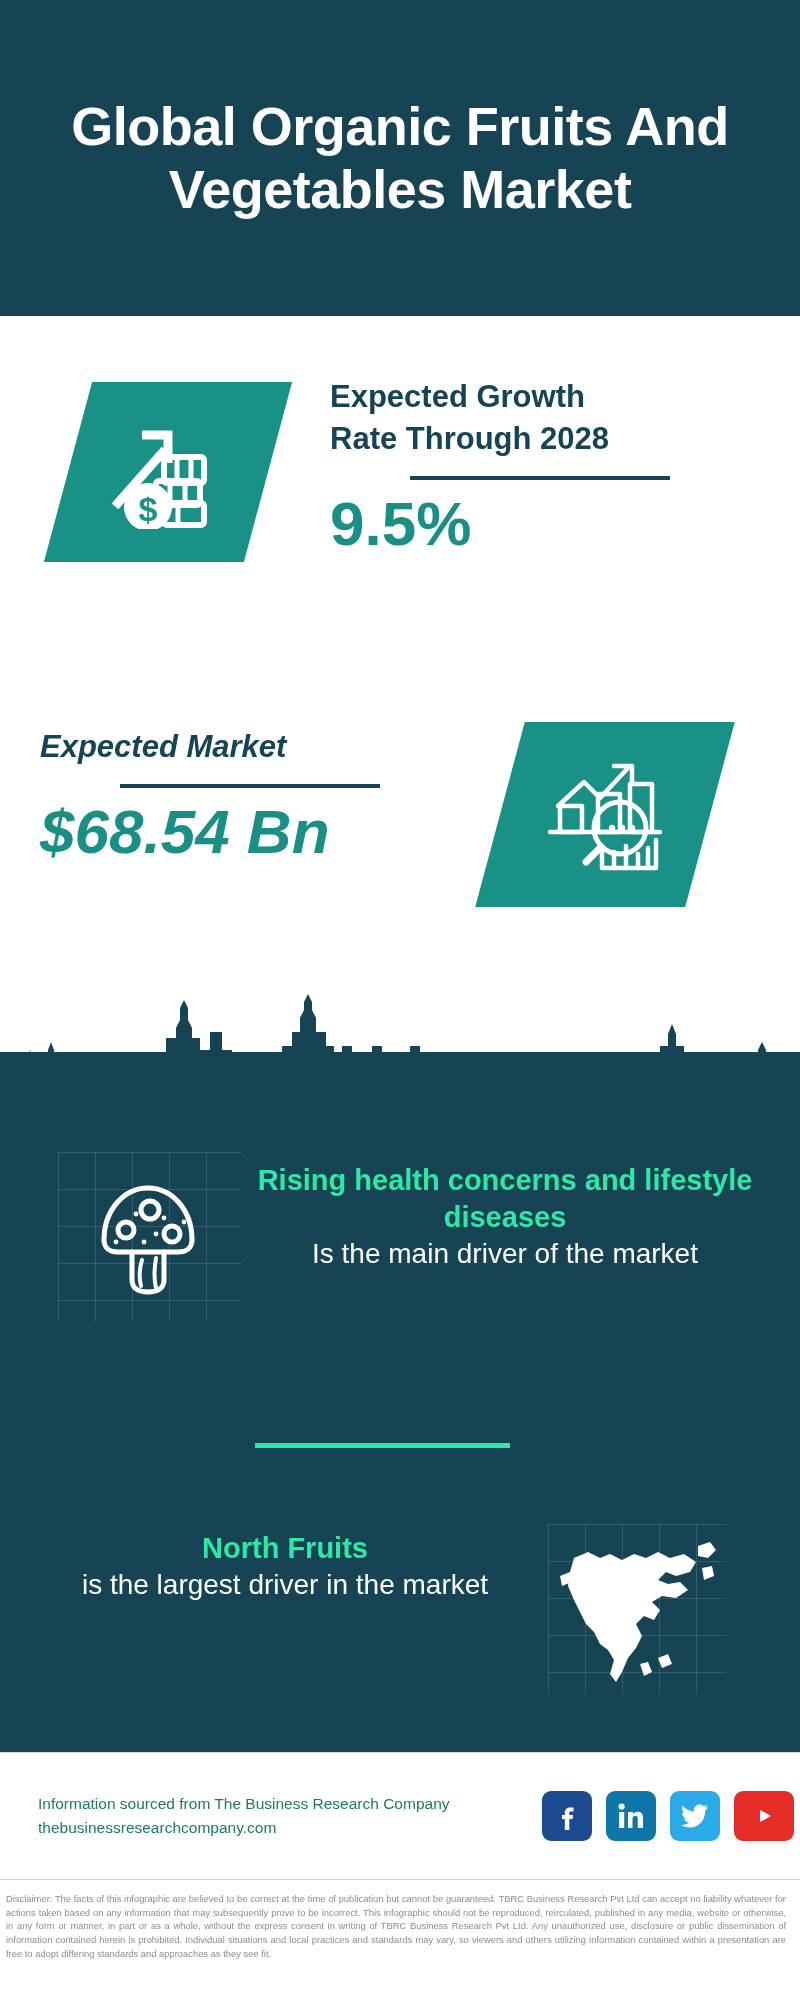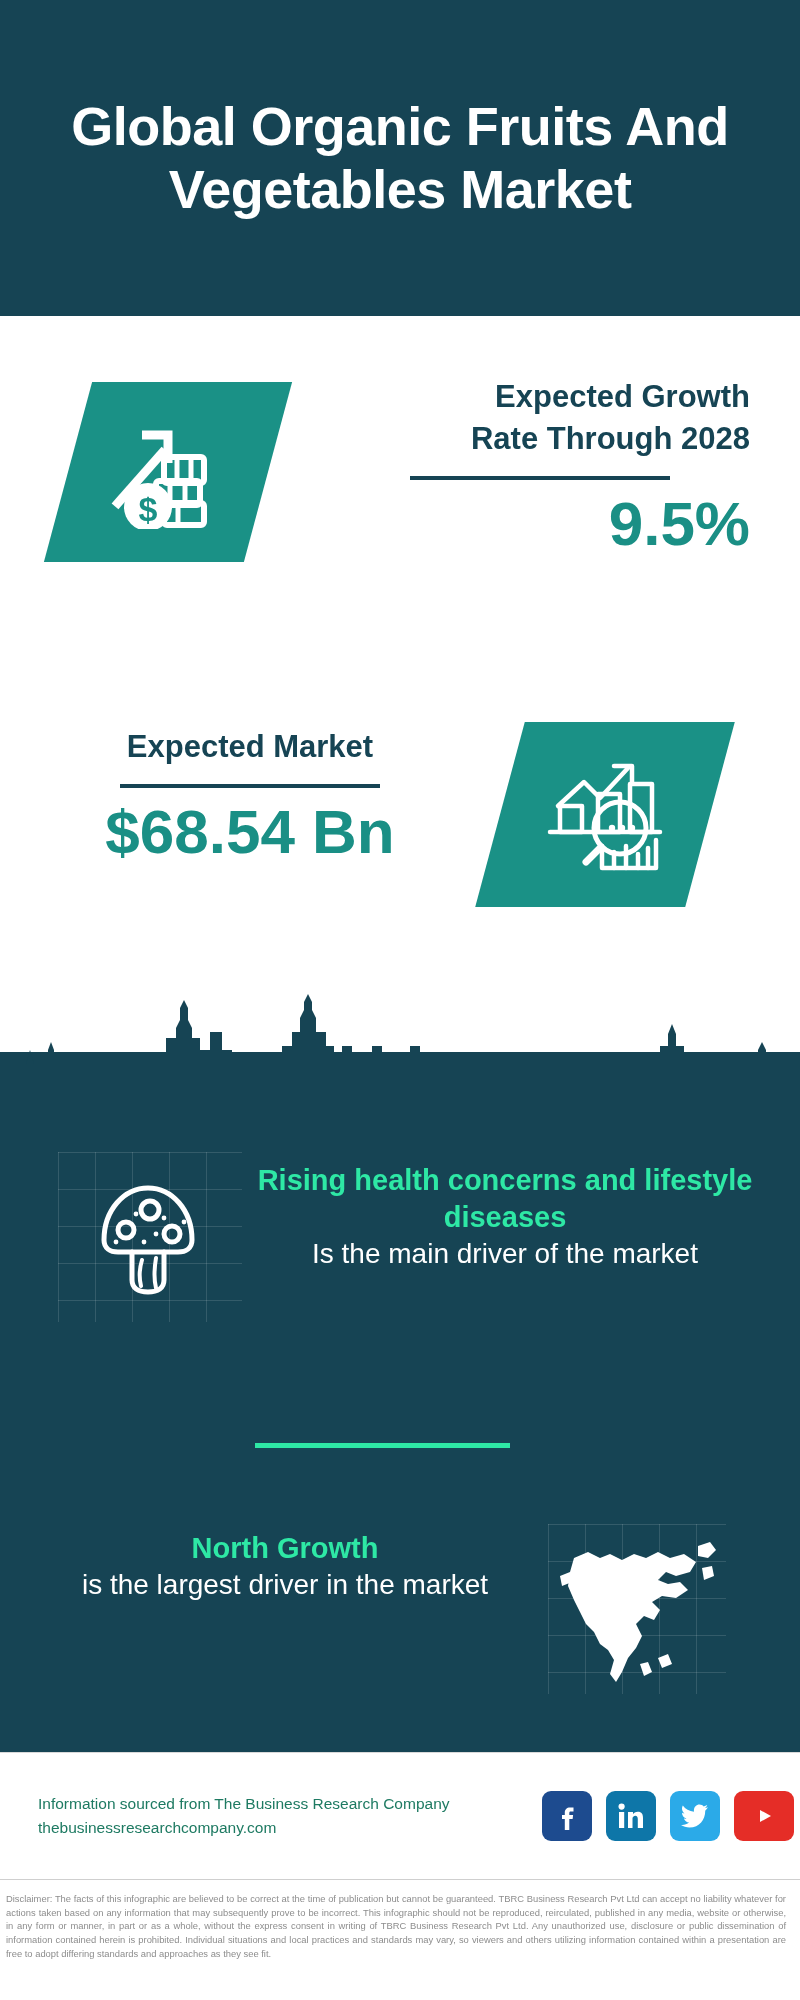--- a/index.html
+++ b/index.html
@@ -39,38 +39,38 @@
   }
   .tile-inner {
     position:absolute; inset:0;
     transform:skewX(15deg);
     display:flex; align-items:center; justify-content:center;
   }
   .tile1 { left:68px; top:66px; width:200px; height:180px; }
 
   .stat1-text {
     position:absolute; left:330px; top:60px; width:420px;
-    text-align:right;
+    text-align:left;
   }
   .stat-label {
     color:#164454; font-size:31px; font-weight:bold; line-height:1.35;
   }
   .rule-dark {
     width:260px; height:4px; background:#164454; margin:16px auto 10px auto;
   }
   .stat-value {
     color:#1A8F85; font-size:62px; font-weight:bold; line-height:1.1;
   }
 
   
   .stat2 {
     position:absolute; left:0; top:700px; width:800px; height:320px;
   }
   .stat2-text {
-    position:absolute; left:40px; top:26px; width:420px; text-align:center;
+    position:absolute; left:40px; top:26px; width:420px; font-style:italic;
   }
   .tile2 { left:500px; top:22px; width:210px; height:185px; }
 
   
   .darkpanel {
     position:absolute; left:0; top:1052px; width:800px; height:700px;
     background:#164454;
   }
   .skyline {
     position:absolute; left:0; top:990px; width:800px; height:115px;
@@ -238,21 +238,21 @@
     <div class="fact-text" style="position:absolute; left:255px; top:10px; width:500px;">
       <div class="fact-hi">Rising health concerns and lifestyle diseases</div>
       <div class="fact-sub">Is the main driver of the market</div>
     </div>
   </div>
 
   <div class="rule-green"></div>
 
   <div class="fact" style="left:0; top:1522px; width:800px;">
     <div class="fact-text" style="position:absolute; left:60px; top:8px; width:450px;">
-      <div class="fact-hi">North Growth</div>
+      <div class="fact-hi">North Fruits</div>
       <div class="fact-sub">is the largest driver in the market</div>
     </div>
 
     <div class="grid-bg" style="left:548px; top:2px; width:178px; height:170px;"></div>
     <span style="position:absolute; left:548px; top:2px;">
       <svg width="178" height="170" viewBox="0 0 178 170" fill="#ffffff">
         <path d="M26 34 L40 28 L52 34 L62 30 L74 36 L86 30 L98 34 L110 28 L122 34 L136 30 L148 38
                  L142 48 L128 52 L118 48 L110 56 L120 60 L132 58 L140 66 L128 74 L114 72 L104 78
                  L112 86 L106 96 L96 92 L88 100 L94 112 L88 124 L80 134 L74 148 L68 158 L62 150
                  L66 136 L60 126 L52 120 L46 108 L38 100 L32 88 L26 76 L20 62 L22 48 Z"></path>

